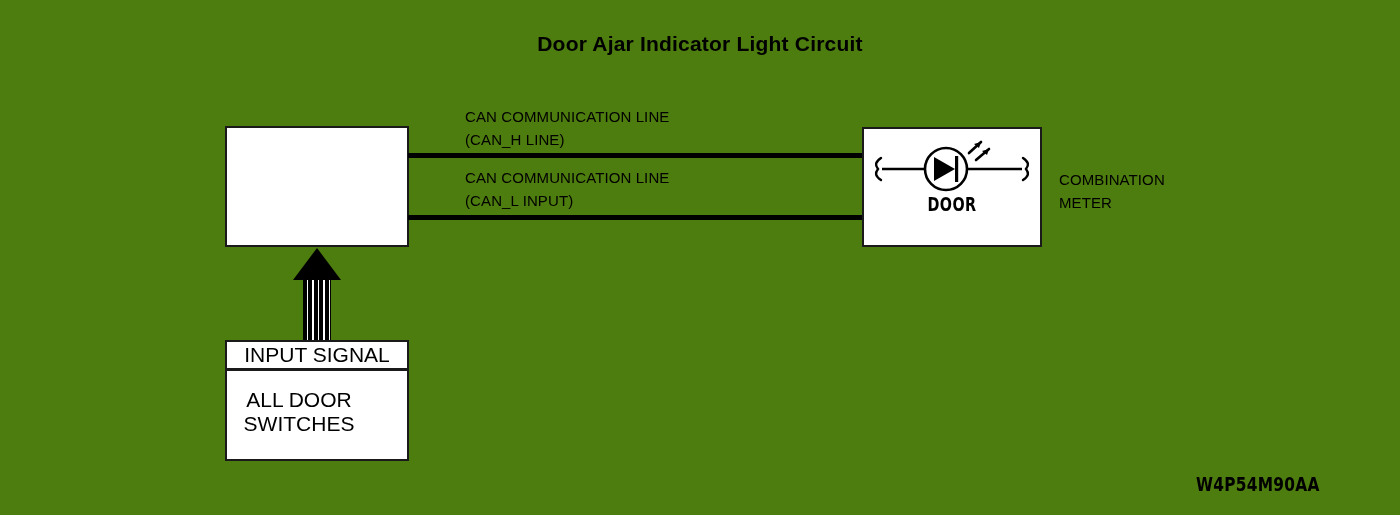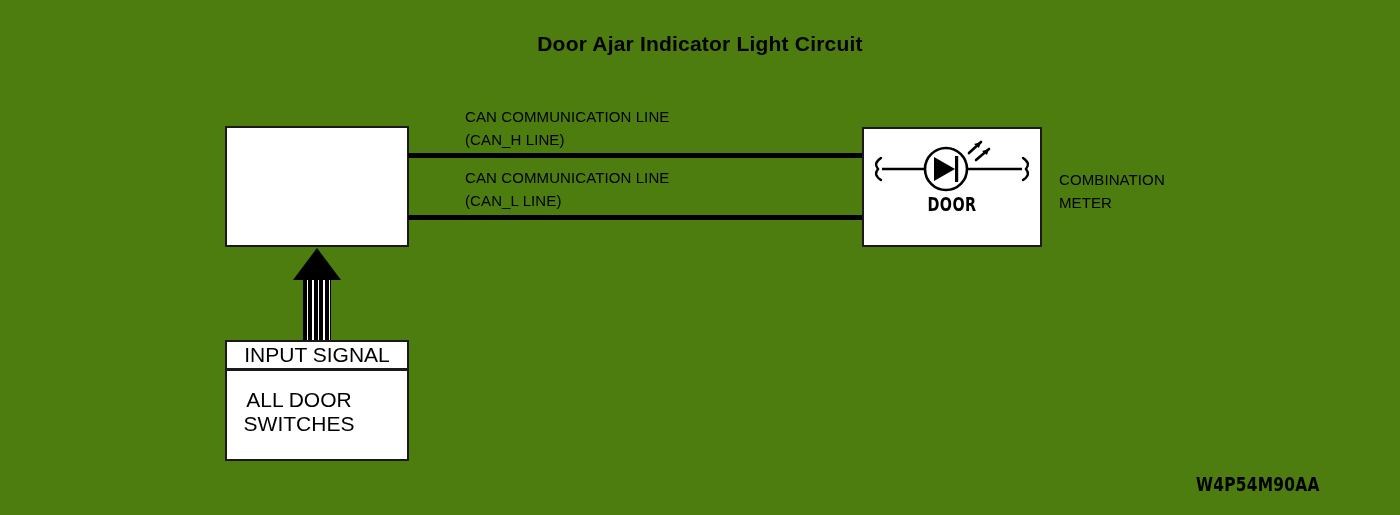--- a/index.html
+++ b/index.html
@@ -148,21 +148,21 @@
 
   <div class="abs" id="title">Door Ajar Indicator Light Circuit</div>
 
 
   <div class="abs box" id="ecu-box"></div>
 
   <div class="abs can-line" id="can-h-line"></div>
   <div class="abs label" id="can-h-label"><span>CAN COMMUNICATION LINE</span><br><span>(CAN_H LINE)</span></div>
 
   <div class="abs can-line" id="can-l-line"></div>
-  <div class="abs label" id="can-l-label"><span>CAN COMMUNICATION LINE</span><br><span>(CAN_L LINE)</span></div>
+  <div class="abs label" id="can-l-label"><span>CAN COMMUNICATION LINE</span><br><span>(CAN_L INPUT)</span></div>
 
   <div class="abs box" id="meter-box"></div>
 
   <svg class="abs" id="indicator-svg" width="164" height="58" viewBox="0 0 164 58">
 
     <line x1="12" y1="33" x2="152" y2="33" stroke="#000000" stroke-width="2.4"></line>
 
     <path d="M 11 22 C 5 26, 5 29, 8 33 C 5 37, 5 40, 11 44" fill="none" stroke="#000000" stroke-width="2.4" stroke-linecap="round"></path>
 
     <path d="M 153 22 C 159 26, 159 29, 156 33 C 159 37, 159 40, 153 44" fill="none" stroke="#000000" stroke-width="2.4" stroke-linecap="round"></path>

